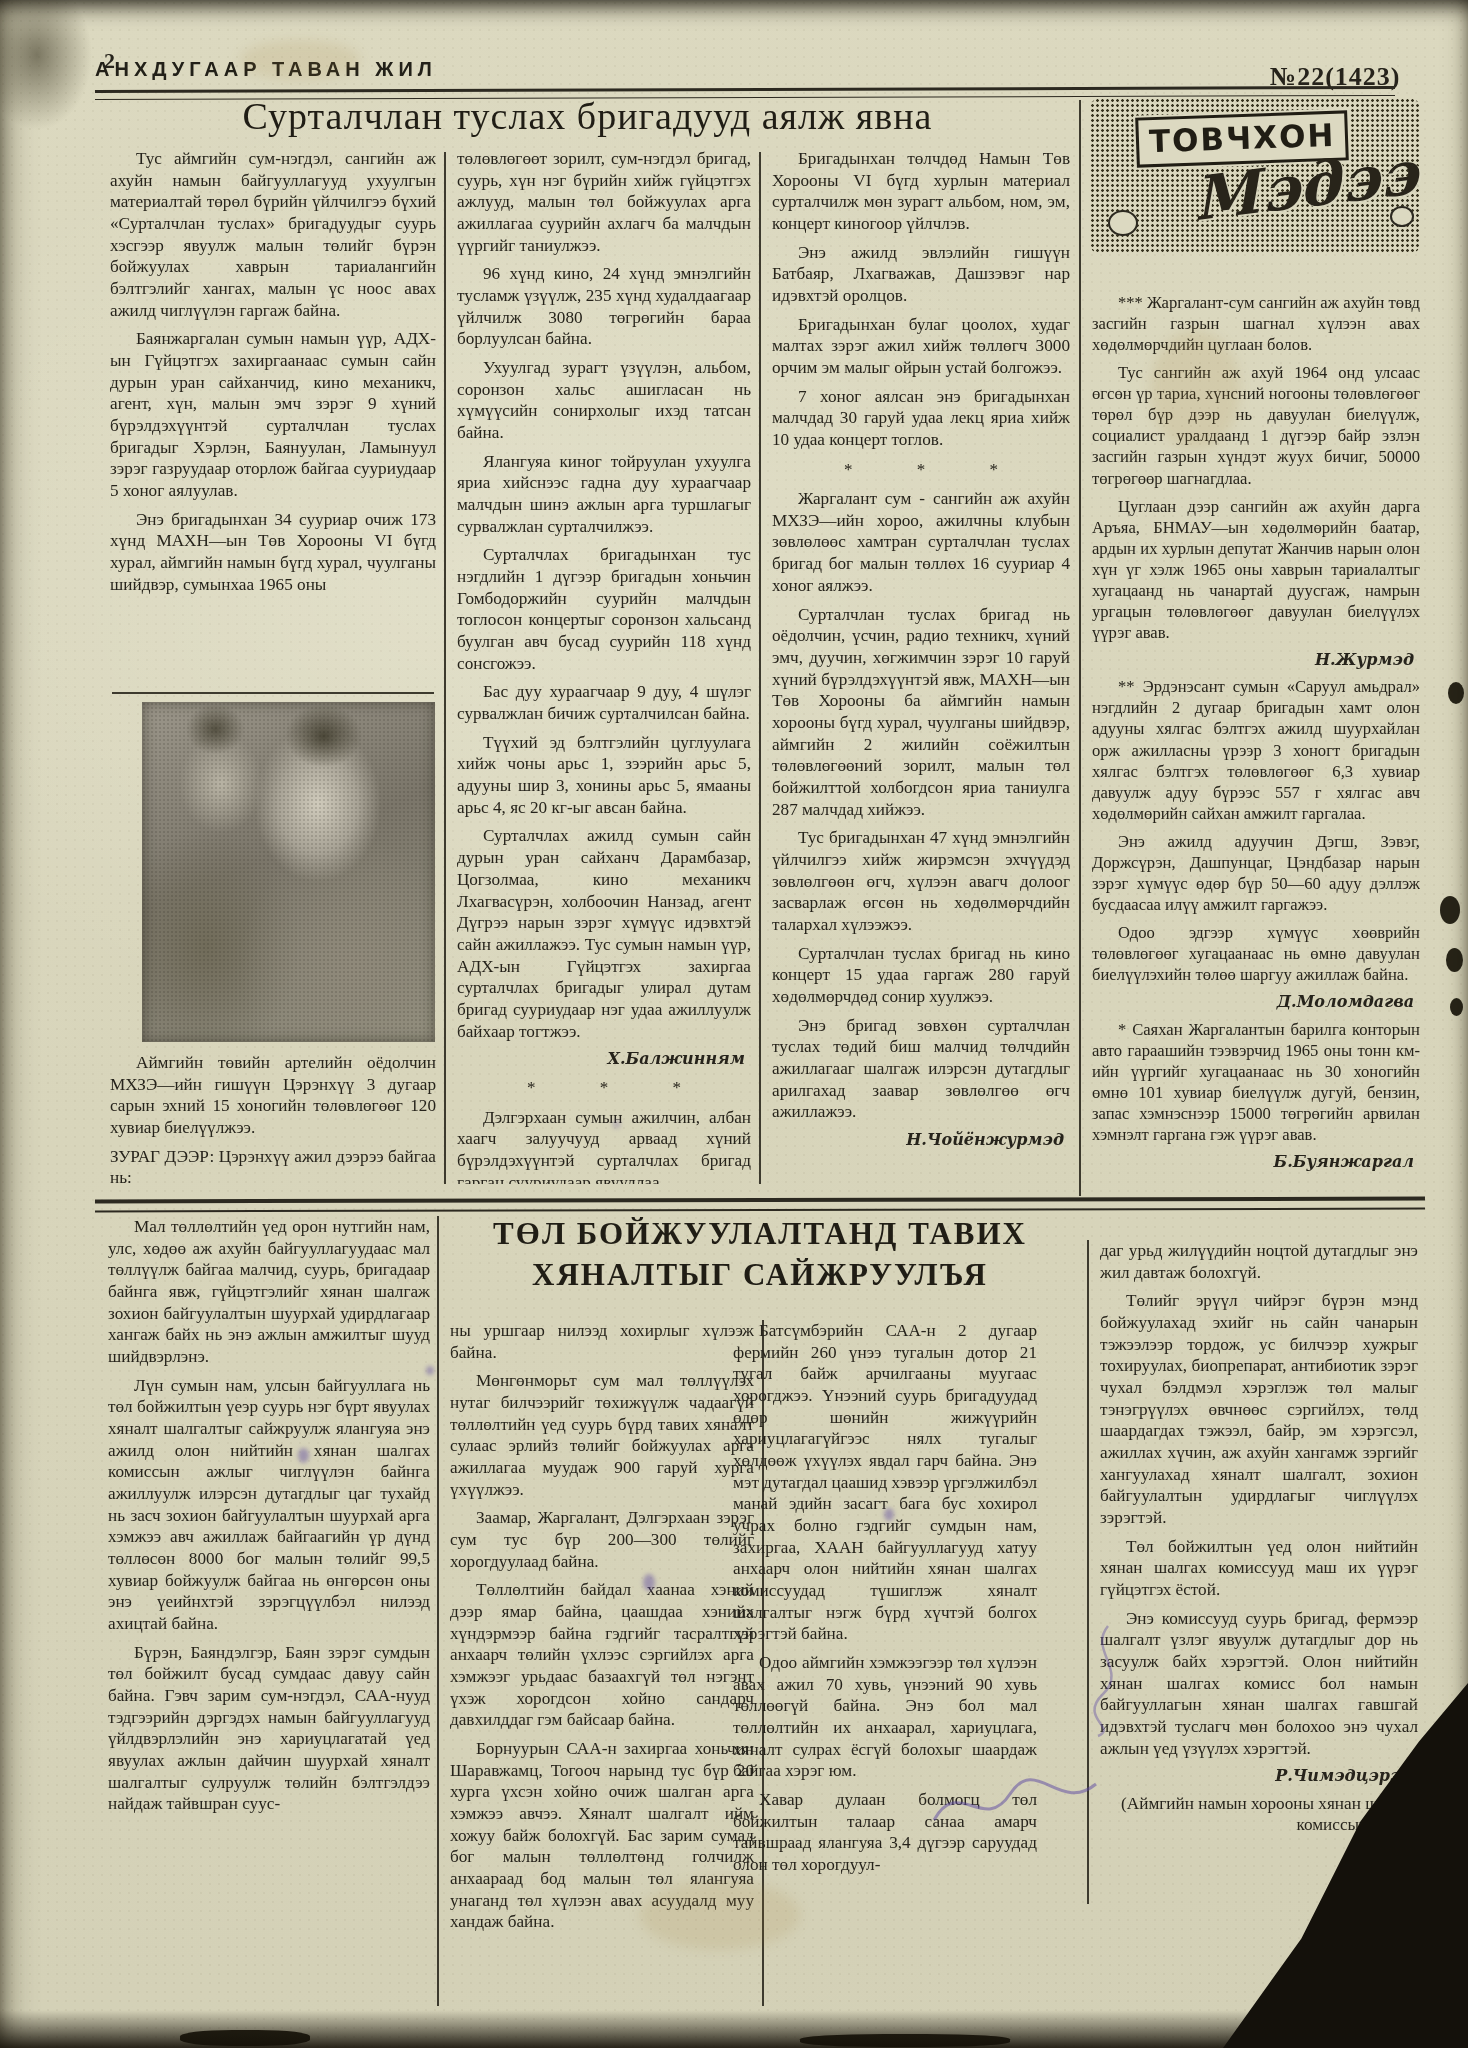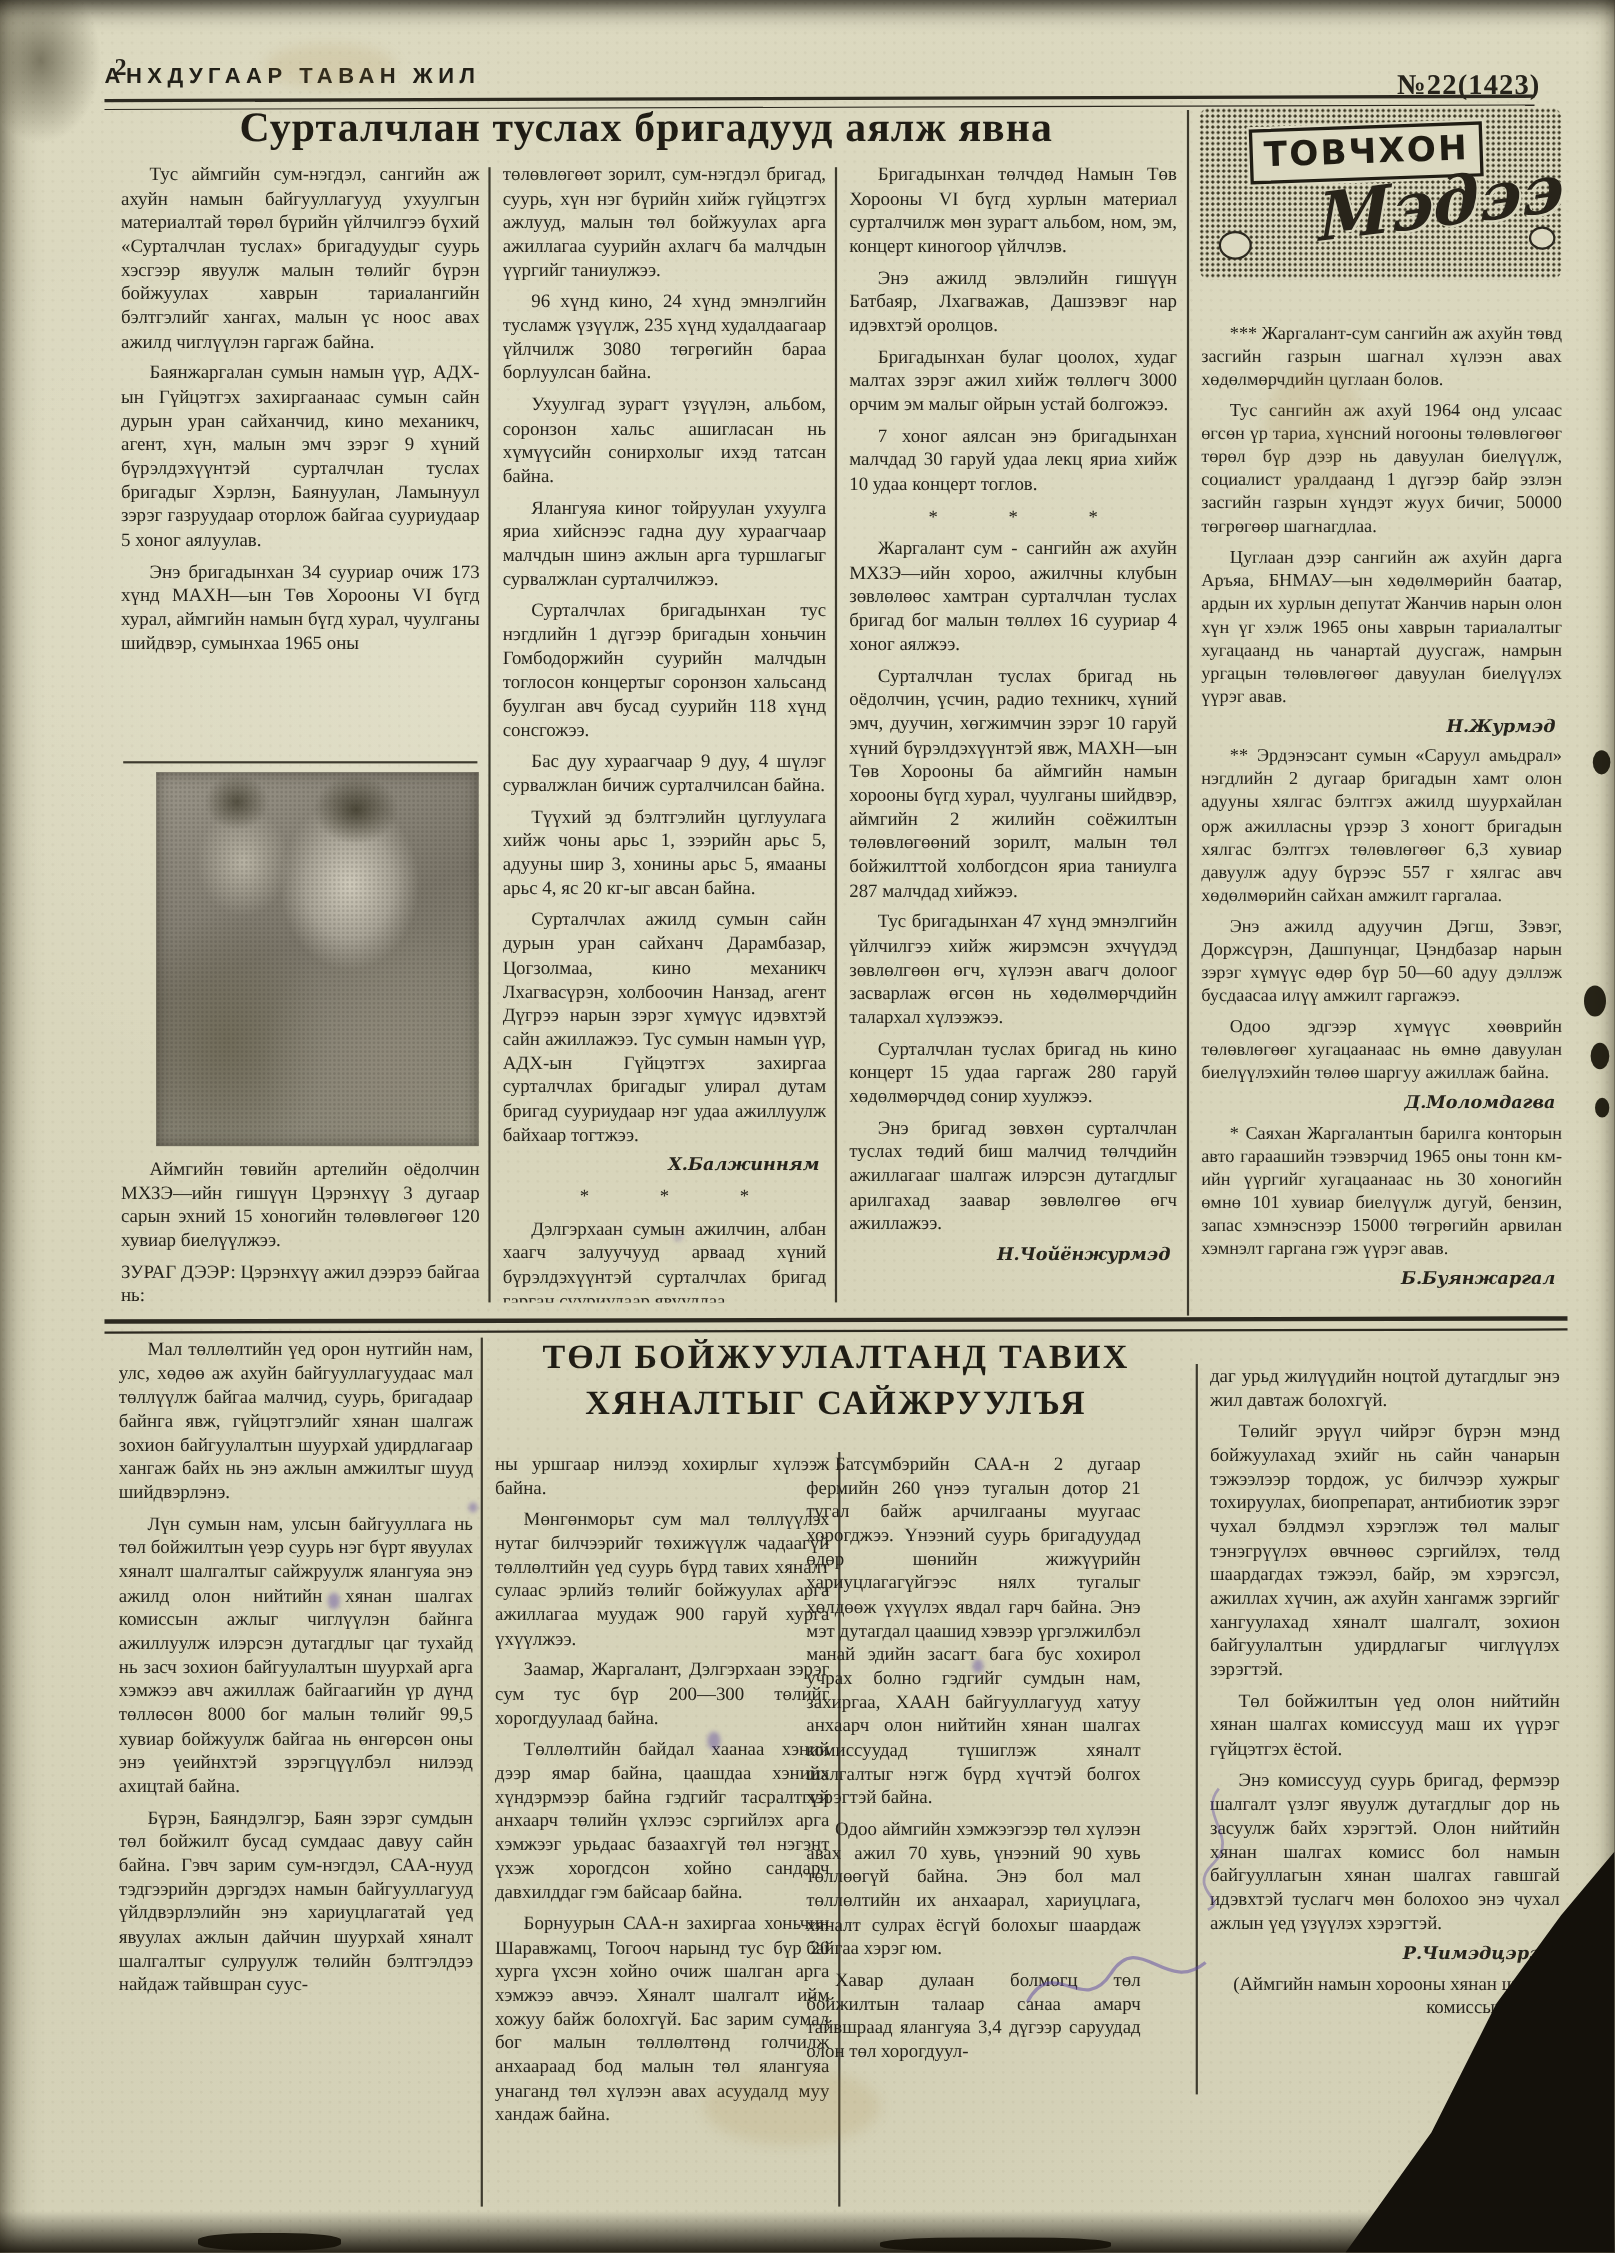--- a/index.html
+++ b/index.html
@@ -32,21 +32,21 @@
   .vr-b { left:759px; top:152px; height:1032px; }
   .vr-c { left:1079px; top:100px; height:1096px; }
   .vr-d { left:437px; top:1216px; height:790px; }
   .vr-e { left:762px; top:1320px; height:686px; }
   .vr-f { left:1087px; top:1240px; height:664px; }
   .hrule-big { left:95px; top:1198px; width:1330px; height:7px;
     border-top:4px solid #2c2920; border-bottom:2px solid #2c2920; transform:rotate(-.12deg); }
   .photo-rule { left:112px; top:692px; width:322px; height:2px; background:#3d3a2e; }
   
   .headline1 { left:95px; top:94px; width:985px; text-align:center;
-    font-size:38px; font-weight:bold; letter-spacing:1px; color:#201d15; }
+    font-size:38px; font-weight:normal; letter-spacing:1px; color:#201d15; }
   .headline2 { left:445px; top:1214px; width:630px; text-align:center;
     font-size:31px; font-weight:bold; letter-spacing:2px; line-height:1.32; color:#201d15; }
   
   .col { position:absolute; overflow:hidden; text-align:justify;
     font-size:17.2px; line-height:1.26; }
   .c1 { left:110px; top:148px; width:326px; height:542px; }
   .c2 { left:457px; top:148px; width:294px; height:1036px; }
   .c3 { left:772px; top:148px; width:298px; height:1046px; }
   .brief { left:1092px; top:260px; width:328px; height:934px; font-size:16.6px; line-height:1.27;margin-top:32px; }
   .bc1 { left:108px; top:1216px; width:322px; height:792px; }

